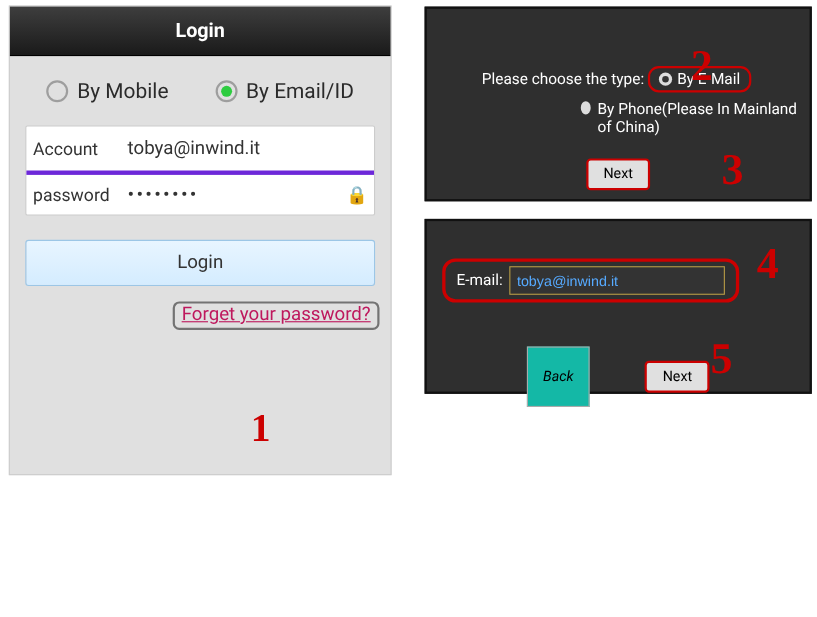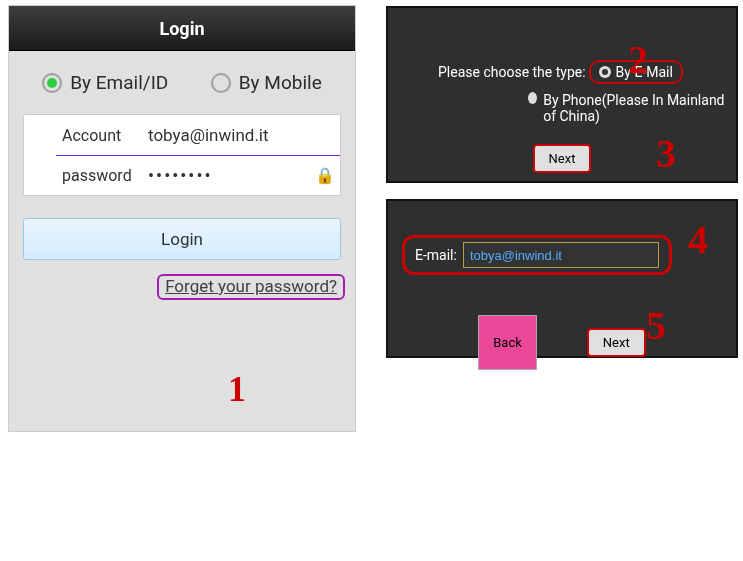--- a/index.html
+++ b/index.html
@@ -29,42 +29,42 @@
   .tab-row {
     display: flex; justify-content: space-around; align-items: center;
     padding: 20px 12px 20px 12px;
   }
   .tab { display: flex; align-items: center; gap: 8px; font-size: 19px; color: #2b2b2b; cursor: pointer; }
   .radio-outer {
     width: 20px; height: 20px; border: 2px solid #9e9e9e; border-radius: 50%; display: inline-flex; align-items: center; justify-content: center;
   }
   .radio-inner { width: 10px; height: 10px; background: #2ecc40; border-radius: 50%; }
   .form-box { margin: 0 14px; background: #fff; border: 1px solid #ccc; border-radius: 2px; }
-  .row { display: flex; align-items: center; height: 40px; margin-left: 32px; }
-  .row + .row { border-top: 1px solid #6d28d9; }
+  .row { display: flex; align-items: center; height: 40px; }
+  .row + .row { border-top: 4px solid #6d28d9; }
   .row-label { width: 82px; padding-left: 6px; font-size: 16px; color: #333; }
   .row-value { flex: 1; font-size: 17px; color: #333; padding-left: 10px; }
   .lock-icon { width: 30px; text-align: center; color: #1e90ff; font-size: 16px; }
   .dots { letter-spacing: 2px; font-size: 18px; }
   .btn-bar { margin: 22px 14px 0 14px; }
   .bigbtn {
     width: 100%; padding: 10px 0;
     background: linear-gradient(#e8f5ff, #d4ecff);
     border: 1px solid #9cc6e6;
     border-radius: 3px;
     font-size: 17px; color: #333;
     text-align: center;
     margin-bottom: 14px;
     cursor: pointer;
   }
   .forgot-wrap { text-align: right; margin: 6px 10px 0 0; }
   .forgot {
     display: inline-block;
-    font-size: 17px; color: #404040; text-decoration: underline;
-    border: 2px solid #a21caf; border-radius: 6px;
+    font-size: 17px; color: #be185d; text-decoration: underline;
+    border: 2px solid #737373; border-radius: 6px;
     padding: 0 6px 2px 6px;
   }
   .anno {
     position: absolute;
     color: #cc0000;
     font-weight: 900;
     font-family: "Times New Roman", serif;
   }
   
   .panel {
@@ -86,50 +86,50 @@
   }
   .rb { width: 12px; height: 12px; border-radius:50%; background:#ddd; display:inline-block; position:relative; }
   .rb.sel::after { content:""; position:absolute; left:3px; top:3px; width:6px; height:6px; background:#333; border-radius:50%; }
   .p1-row2 { display:flex; align-items:flex-start; gap:6px; padding: 8px 8px 0 140px; }
   .p1-next-row { padding: 20px 0 0 0; display:flex; justify-content:center; }
   .next-box {
     display:inline-block; background:#e0e0e0; border:2px solid #cc0000; border-radius:4px;
     padding: 5px 14px; color:#000; font-size:13px;
   }
   .plain-btn {
-    display:inline-block; background:#ec4899; border:1px solid #aaa;
-    padding: 19px 14px; color:#000; font-size:13px;
+    display:inline-block; background:#14b8a6; border:1px solid #aaa;
+    padding: 19px 14px; color:#000; font-size:13px;font-style:italic;
   }
   .p2-email-row { display:flex; align-items:center; gap:6px; padding:34px 0 0 14px; }
   .p2-email-wrap {
     display:flex; align-items:center; gap:6px;
     border: 3px solid #cc0000; border-radius: 12px;
     padding: 4px 10px;
   }
   .email-input {
     width: 196px; height: 26px; border:1px solid #b79c45; background:#333;
     font-size:13px; color:#56aaff; padding:0 6px;
   }
   .p2-btn-row { display:flex; justify-content:center; gap:50px; padding:40px 0 0 0; align-items:center; }
 </style>
 </head>
 <body>
 
 <div class="phone-frame">
   <div class="phone-header">Login</div>
   <div class="tab-row">
     <div class="tab">
+      <span class="radio-outer"></span>
+      <span>By Mobile</span>
+    </div>
+    <div class="tab">
       <span class="radio-outer">
           <span class="radio-inner"></span>
         </span>
       <span>By Email/ID</span>
-    </div>
-    <div class="tab">
-      <span class="radio-outer"></span>
-      <span>By Mobile</span>
     </div>
   </div>
   <div class="form-box">
     <div class="row">
       <div class="row-label">Account</div>
       <div class="row-value">tobya@inwind.it</div>
     </div>
     <div class="row">
       <div class="row-label">password</div>
       <div class="row-value dots">••••••••</div>

